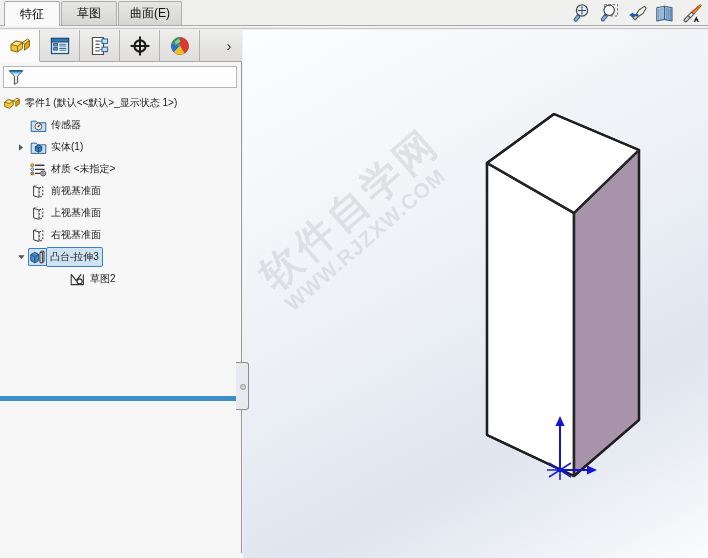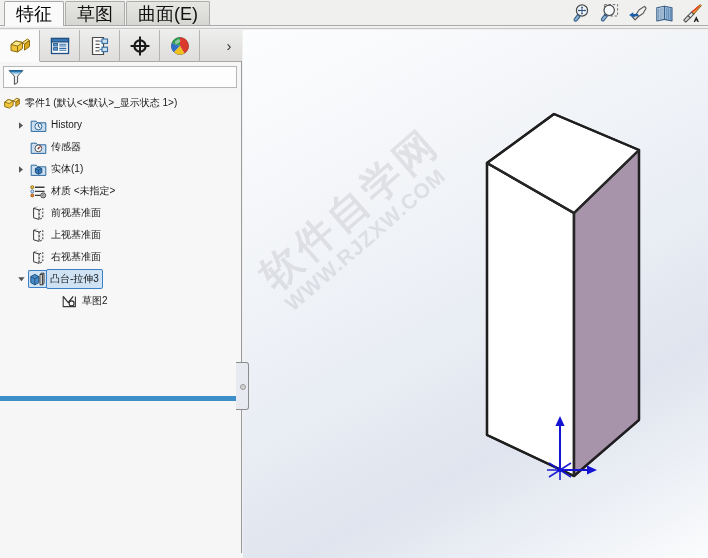--- a/index.html
+++ b/index.html
@@ -24,21 +24,21 @@
     border-bottom: 1px solid #a9a9a9;
     display: flex; align-items: flex-end;
     padding-left: 4px;
   }
   .cmtab {
     height: 24px;
     min-width: 56px;
     padding: 0 11px;
     margin-right: 1px;
     display: flex; align-items: center; justify-content: center;
-    font-size: 18px;
+    font-size: 12px;
     color: #111;
     background: linear-gradient(to bottom, #e6e6e3 0%, #d6d6d2 100%);
     border: 1px solid #adadad;
     border-bottom: none;
     border-radius: 2px 2px 0 0;
     cursor: default;
     white-space: nowrap;
   }
   .cmtab.active {
     background: #fafafa;
@@ -154,21 +154,21 @@
   }
   .trow.selected .ticon {
     background: #cfe3f5;
     border: 1px solid #3b7fc4;
     border-right: none;
     border-radius: 2px 0 0 2px;
     margin-right: 0;
     padding-right: 2px;
   }
   .indent-1 { padding-left: 14px; }
-  .indent-2 { padding-left: 45px; }
+  .indent-2 { padding-left: 45px; margin-left: 8px; }
 
   
   .rollback {
     position: absolute; left: 0; top: 366px;
     width: 241px; height: 5px;
     background: #3d8fc9;
     cursor: ns-resize;
   }
   .belowtree {
     position: absolute; left: 0; top: 371px;
@@ -370,35 +370,20 @@
           <svg width="18" height="16" viewBox="0 0 18 16">
             <path d="M1.6 7.2l3.6-2.6 5 1.2v4.6l-3.8 2.7-4.8-1.5z" fill="#f2c438" stroke="#8a6a10" stroke-width=".9" stroke-linejoin="round"></path>
             <path d="M10.2 5.8l3.6-2.6 2.6 1.2-3.6 2.7z" fill="#f9e087" stroke="#8a6a10" stroke-width=".9" stroke-linejoin="round"></path>
             <path d="M12.8 7.1l3.6-2.7v4.5l-3.6 2.7z" fill="#d9a81d" stroke="#8a6a10" stroke-width=".9" stroke-linejoin="round"></path>
             <path d="M1.6 7.2l3.6-2.6 5 1.2-3.8 2.7z" fill="#fbe88f" stroke="#8a6a10" stroke-width=".9" stroke-linejoin="round"></path>
           </svg>
         </div>
         <span class="tlabel">零件1  (默认&lt;&lt;默认&gt;_显示状态 1&gt;)</span>
       </div>
 
-      <div class="trow indent-1">
-        <div class="twist">
-          <svg width="8" height="9" viewBox="0 0 8 9">
-              <path d="M2 1.2l4 3.3-4 3.3z" fill="#555"></path>
-            </svg>
-        </div>
-        <div class="ticon">
-          <svg width="17" height="15" viewBox="0 0 17 15">
-            <path d="M1.2 3.2h5l1.4 1.6h8.2v8.6H1.2z" fill="#ccdff0" stroke="#2d6a9f" stroke-width="1"></path>
-            <circle cx="8.4" cy="8.4" r="3.5" fill="#e8f1f9" stroke="#2d6a9f" stroke-width="1"></circle>
-            <path d="M8.4 6.2v2.4l1.8 1" stroke="#23567f" stroke-width="1" fill="none"></path>
-          </svg>
-        </div>
-        <span class="tlabel">History</span>
-      </div>
 
       <div class="trow indent-1">
         <div class="twist"></div>
         <div class="ticon">
           <svg width="17" height="15" viewBox="0 0 17 15">
             <path d="M1.2 3.2h5l1.4 1.6h8.2v8.6H1.2z" fill="#ccdff0" stroke="#2d6a9f" stroke-width="1"></path>
             <circle cx="8.4" cy="8.4" r="3.4" fill="#fafafa" stroke="#555" stroke-width="1"></circle>
             <path d="M8.4 8.4l2.3-2" stroke="#d0322c" stroke-width="1.2"></path>
             <circle cx="8.4" cy="8.4" r=".9" fill="#444"></circle>
           </svg>

